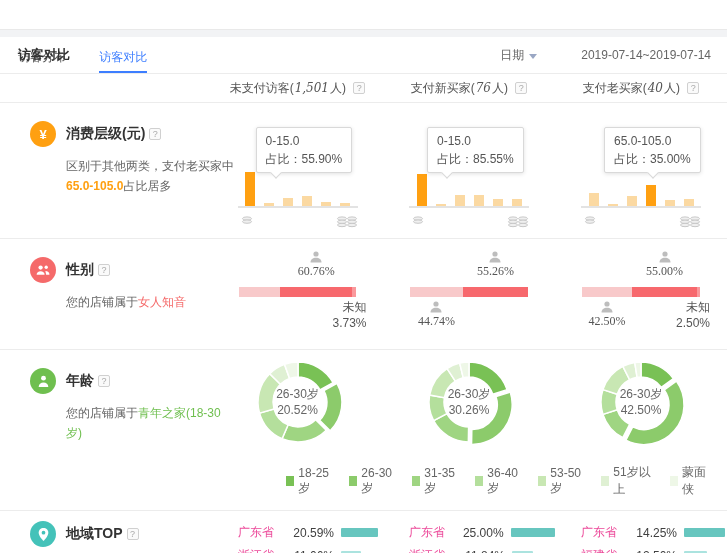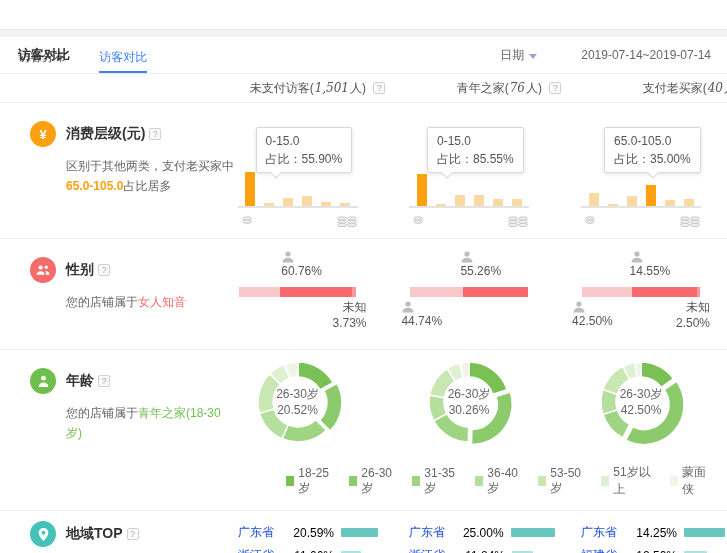--- a/index.html
+++ b/index.html
@@ -16,21 +16,21 @@
 
   
   .card-head { height:37px; display:flex; align-items:center; border-bottom:1px solid #ececec; padding:0 16px 0 18px; }
   .card-title { font-size:13px; font-weight:bold; color:#333; }
   .date-ctrl { margin-left:auto; display:flex; align-items:center; color:#666; }
   .caret { width:0; height:0; border-left:4px solid transparent; border-right:4px solid transparent;
            border-top:5px solid #9aa7c4; margin:2px 0 0 5px; }
   .daterange { margin-left:44px; color:#666; }
 
   .grid { display:grid; grid-template-columns:212px 171px 172px 172px; }
-  .colhead { height:29px; border-bottom:1px solid #ececec; align-items:center; color:#555;gap:20px; }
+  .colhead { height:29px; border-bottom:1px solid #ececec; align-items:center; color:#555; }
   .colhead .cell { text-align:center; }
   .num { font-style:italic; font-family:"DejaVu Serif",serif; padding:0 1px; }
   .qmark { display:inline-block; width:12px; height:12px; line-height:11px; text-align:center;
            border:1px solid #d0d0d0; border-radius:2px; color:#aaa; font-size:9px; margin-left:4px;
            background:#fafafa; vertical-align:1px; cursor:pointer; }
 
   .sec { border-bottom:1px solid #ececec; }
   .cell { position:relative; }
 
   
@@ -62,41 +62,41 @@
           border-bottom:2px solid #e3e3e3; }
   .bar { width:10px; }
   .coin-l { position:absolute; bottom:13px; left:calc(50% - 57px); }
   .coin-r { position:absolute; bottom:9px;  right:calc(50% - 60px); }
 
   
   .sec2 .cell { height:110px; }
   .gchart { position:absolute; top:12px; left:50%; transform:translateX(-50%); width:118px; height:95px; }
   .gbar { position:absolute; top:36px; left:0; width:118px; height:10px; display:flex; }
   .gbar .seg { height:10px; }
-  .gstat { position:absolute; width:70px; transform:translateX(-50%); color:#555; }
+  .gstat { position:absolute; width:70px; text-align:center; transform:translateX(-50%); color:#555;font-family:Liberation Serif, serif; }
   .gtop { top:0; } .gbot { top:50px; }
   .gstat .pi { display:block; height:13px; }
   .gstat .gpct { margin-top:2px; }
   .gunk { position:absolute; top:48px; right:-10px; text-align:right; line-height:16px; color:#555; }
 
   
   .sec3 .dcell { height:108px; }
   .dwrap { position:absolute; top:4px; left:50%; transform:translateX(-50%); width:96px; height:96px; }
   .dlabel { position:absolute; top:50%; left:50%; transform:translate(-50%,-50%); text-align:center;
             color:#666; line-height:16px; white-space:nowrap; }
   .legend { padding:6px 0 12px 286px; display:flex; align-items:center; }
   .litem { display:flex; align-items:center; margin-right:15px; color:#666; cursor:pointer; }
   .lsq { width:10px; height:10px; margin-right:4px; display:inline-block; }
 
   
   .sec4 { border-bottom:none; }
   .sec4 .cell { height:96px; padding-top:10px; }
   .rrow { display:flex; align-items:center; height:23px; padding-left:26px; }
-  .rname { width:48px; color:#1d4ed8; }
-  .rpct { width:48px; text-align:right; margin-right:7px; color:#000000; }
+  .rname { width:48px; color:#ec4899; }
+  .rpct { width:48px; text-align:right; margin-right:7px; color:#404040; }
   .rbar { height:9px; border-radius:1px; display:inline-block; }
 </style>
 </head>
 <body>
 
 <div class="page">
 
   <div class="tabbar">
     <div class="tab">访客分布</div>
     <div class="tab active">访客对比</div>
@@ -112,21 +112,21 @@
     </div>
   </div>
 
   <div class="grid colhead">
     <div class="cell"></div>
     <div class="cell">
       <span>未支付访客(</span><i class="num">1,501</i><span>人)</span>
       <span class="qmark">?</span>
     </div>
     <div class="cell">
-      <span>青年之家(</span><i class="num">76</i><span>人)</span>
+      <span>支付新买家(</span><i class="num">76</i><span>人)</span>
       <span class="qmark">?</span>
     </div>
     <div class="cell">
       <span>支付老买家(</span><i class="num">40</i><span>人)</span>
       <span class="qmark">?</span>
     </div>
   </div>
 
   <div class="sec sec1 grid">
     <div class="cell info">
@@ -302,21 +302,21 @@
       </div>
     </div>
 
     <div class="cell">
       <div class="gchart">
         <div class="gstat gtop" style="left: 70%;">
           <span class="pi"><svg width="14" height="12" viewBox="0 0 14 12">
                 <circle cx="7" cy="3" r="2.6" fill="#bdbdbd"></circle>
                 <path d="M1.5 11.5c0-3.1 2.4-4.7 5.5-4.7s5.5 1.6 5.5 4.7z" fill="#bdbdbd"></path>
               </svg></span>
-          <span class="gpct">14.55%</span>
+          <span class="gpct">55.00%</span>
         </div>
         <div class="gbar">
             <span class="seg m" style="width: 42.5%; background: rgb(248, 201, 202);"></span>
             <span class="seg f" style="width: 55%; background: rgb(247, 104, 109);"></span>
             <span class="seg u" style="width: 2.5%; background: rgb(250, 153, 156);"></span>
           </div>
         <div class="gstat gbot" style="left: 21.25%;">
           <span class="pi"><svg width="14" height="12" viewBox="0 0 14 12">
                 <circle cx="7" cy="3" r="2.6" fill="#bdbdbd"></circle>
                 <path d="M1.5 11.5c0-3.1 2.4-4.7 5.5-4.7s5.5 1.6 5.5 4.7z" fill="#bdbdbd"></path>

